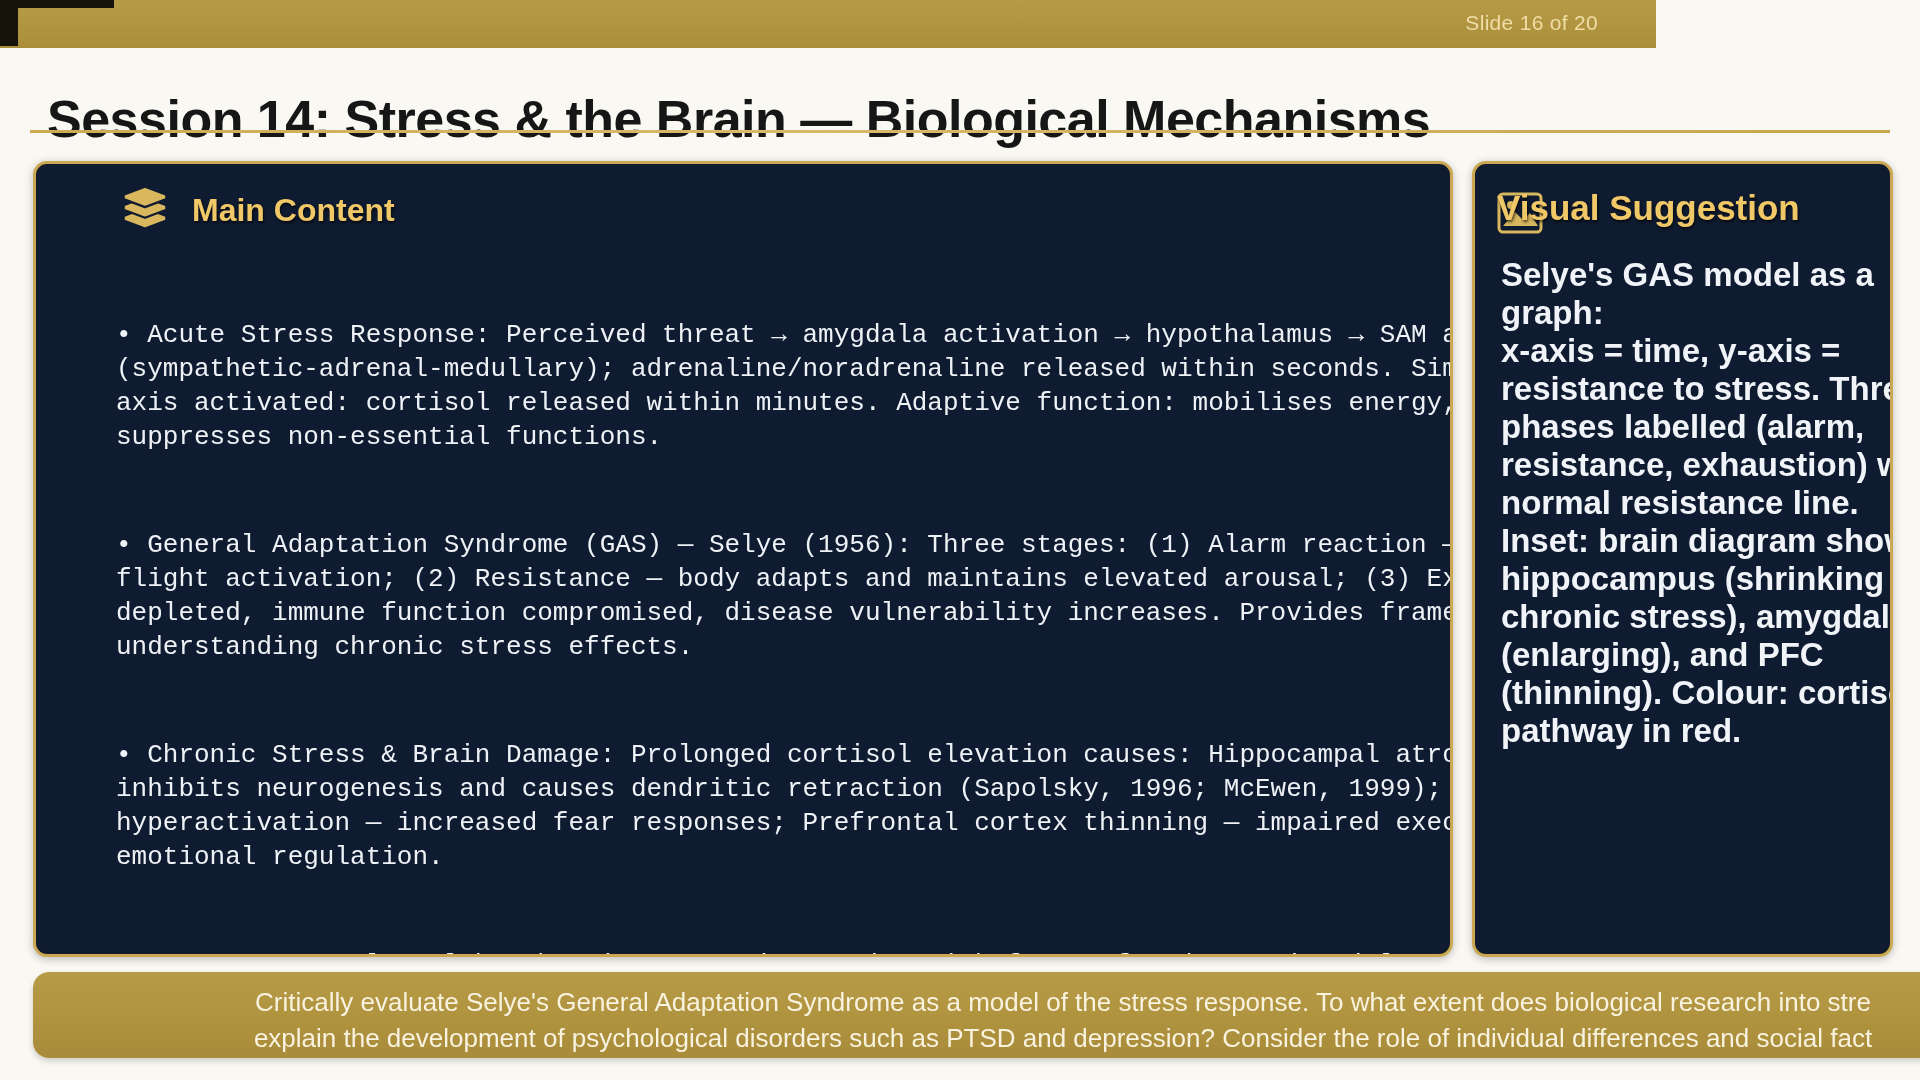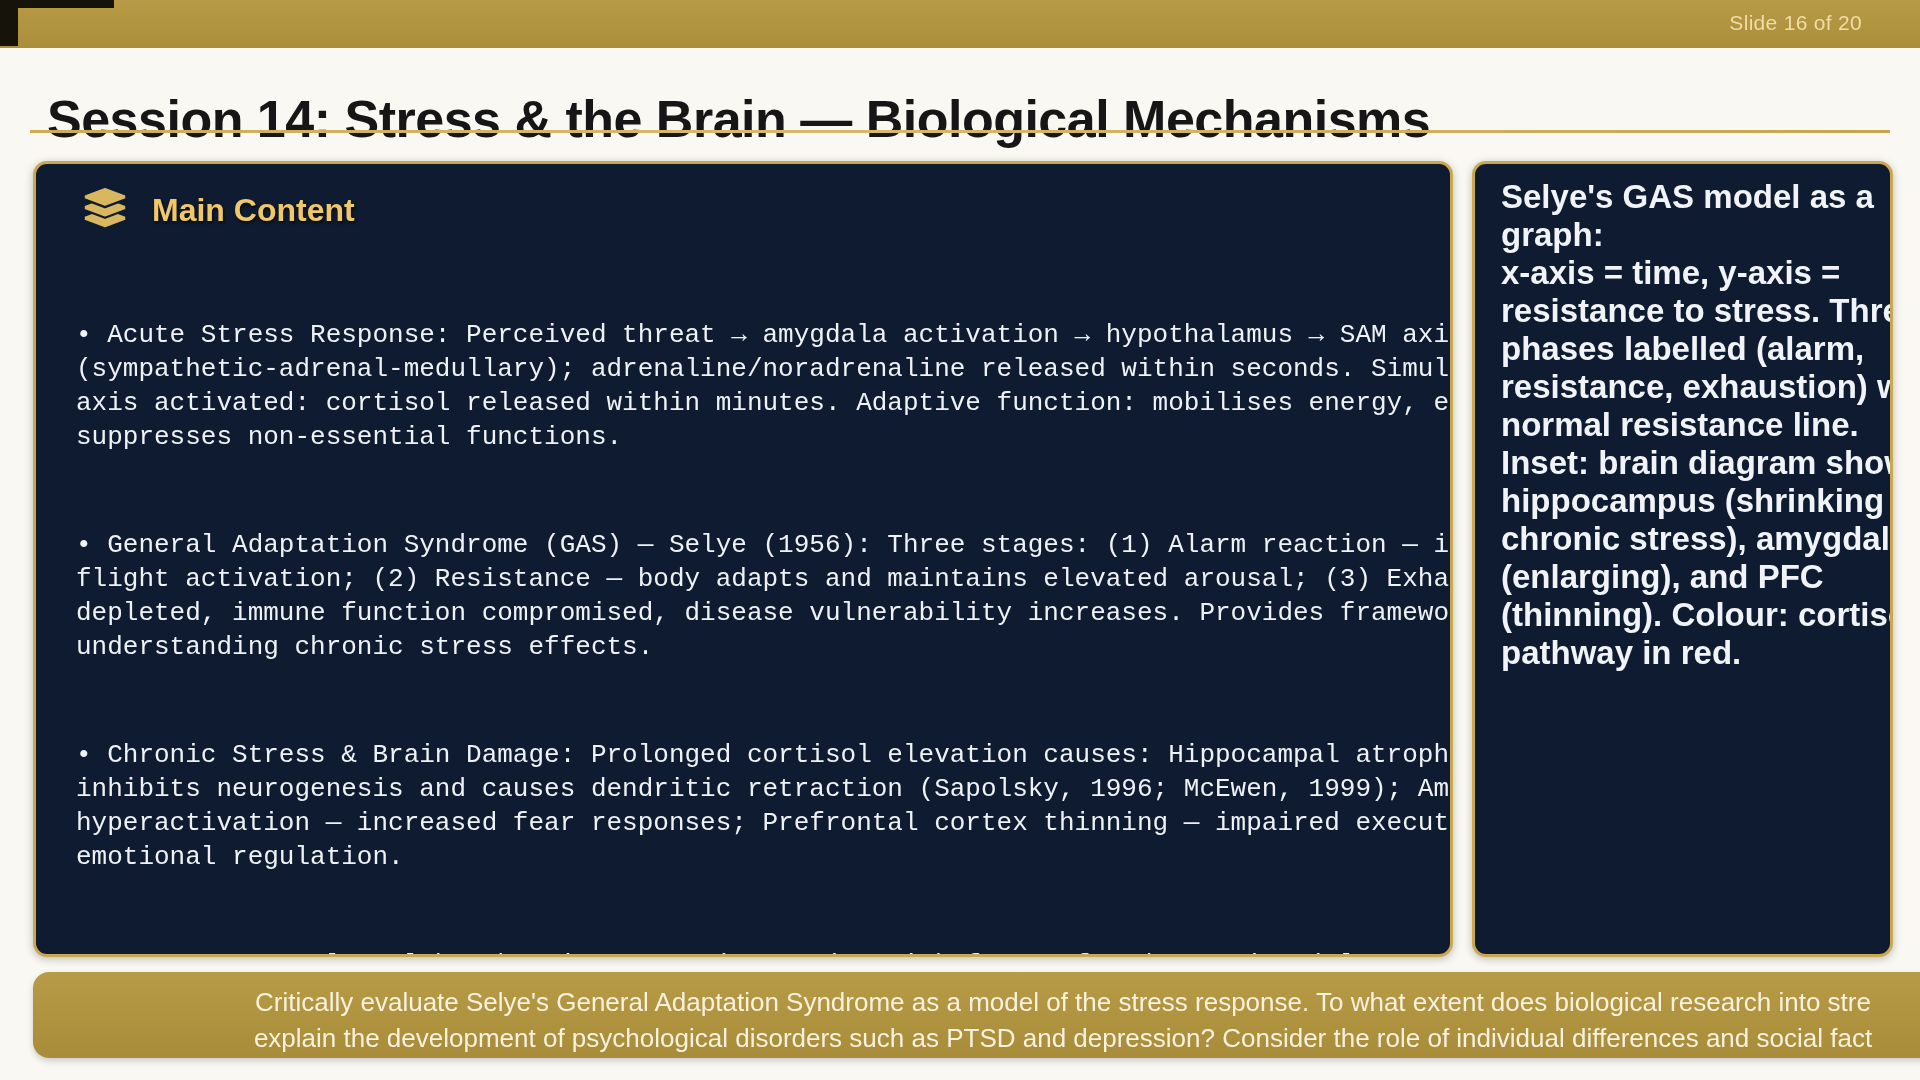--- a/index.html
+++ b/index.html
@@ -3,21 +3,21 @@
 <meta charset="utf-8">
 <style>
   html,body{margin:0;padding:0;}
   body{
     width:1920px;height:1080px;overflow:hidden;position:relative;
     background:#faf8f3;
     font-family:"Liberation Sans", sans-serif;
   }
   
   .topbar{
-    position:absolute;left:0;top:0;width:1920px;height:48px;
+    position:absolute;left:0;top:0;width:1656px;height:48px;
     background:linear-gradient(180deg,#b89b46,#ab8e3a);
   }
   .corner-notch-left{
     position:absolute;left:0;top:0;width:18px;height:46px;background:#16130a;
   }
   .corner-notch-top{
     position:absolute;left:18px;top:0;width:96px;height:8px;background:#16130a;
   }
   .slide-counter{
     position:absolute;right:58px;top:11px;
@@ -31,21 +31,21 @@
   .title-underline{
     position:absolute;left:30px;top:130px;width:1860px;height:3px;
     background:linear-gradient(90deg,#cdab55,#d8ba6b 40%,#c7a64f);
   }
   
   .panel{
     position:absolute;top:161px;height:796px;box-sizing:border-box;
     background:#0f1b30;border:3px solid #c9a851;border-radius:14px;
     overflow:hidden;box-shadow:0 2px 8px rgba(0,0,0,.25), inset 0 0 0 1px rgba(20,25,40,.9);
   }
-  .main-panel{left:33px;width:1420px;}
+  .main-panel{left:33px;width:1420px;padding-left:40px;}
   .side-panel{left:1472px;width:421px;}
   .panel-heading-row{
     display:flex;align-items:center;gap:18px;margin:20px 0 0 40px;
   }
   .panel-heading{
     font-size:32px;font-weight:700;color:#f1c867;
     text-shadow:1px 2px 3px rgba(0,0,0,.65);
   }
   .bullets{
     margin:14px 0 0 40px;
@@ -120,20 +120,30 @@
 emotional regulation.</div>
     <div class="bullet-item">• Stress &amp; Mental Health: Chronic stress is a major risk factor for depression (glucocorticoid hypothesis),
 anxiety disorders, PTSD, and cardiovascular disease. Allostatic load — cumulative wear and tear from chronic
 stress activation.</div>
     
     
   </div>
 </div>
 
 <div class="panel side-panel">
+  <div class="side-heading-wrap">
+    <span class="picture-icon">
+      <svg width="46" height="42" viewBox="0 0 46 42" aria-hidden="true">
+        <rect x="2" y="2" width="42" height="38" rx="4" fill="#0f1b30" stroke="#d8b75e" stroke-width="3"></rect>
+        <circle cx="14" cy="13" r="4" fill="#d8b75e"></circle>
+        <path d="M6 34 L18 20 L26 28 L33 21 L41 34 Z" fill="#d8b75e"></path>
+      </svg>
+    </span>
+    <span class="side-heading">Visual Suggestion</span>
+  </div>
   <div class="side-text">Selye's GAS model as a
 graph:
 x-axis = time, y-axis =
 resistance to stress. Three
 phases labelled (alarm,
 resistance, exhaustion) with
 normal resistance line.
 Inset: brain diagram showing
 hippocampus (shrinking under
 chronic stress), amygdala

